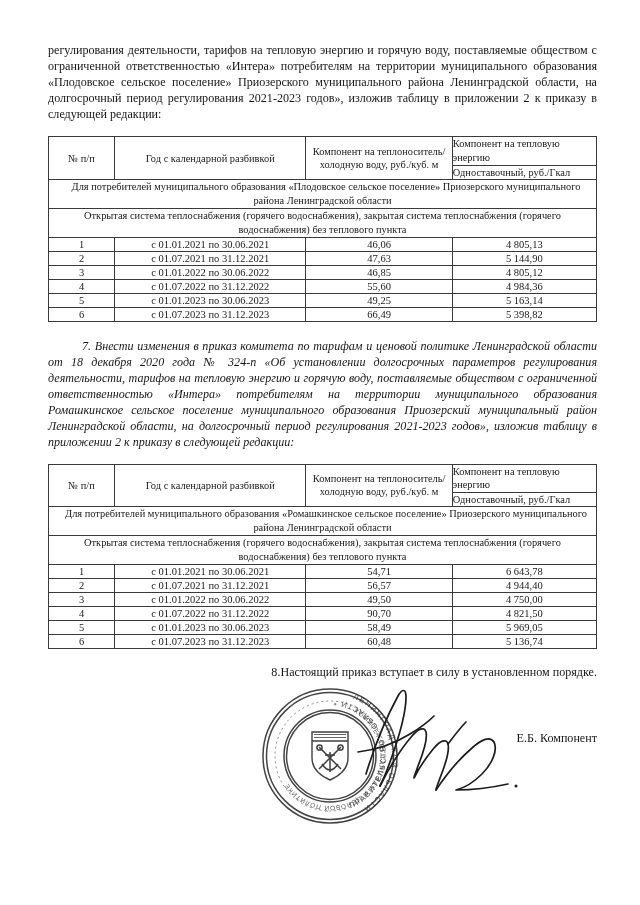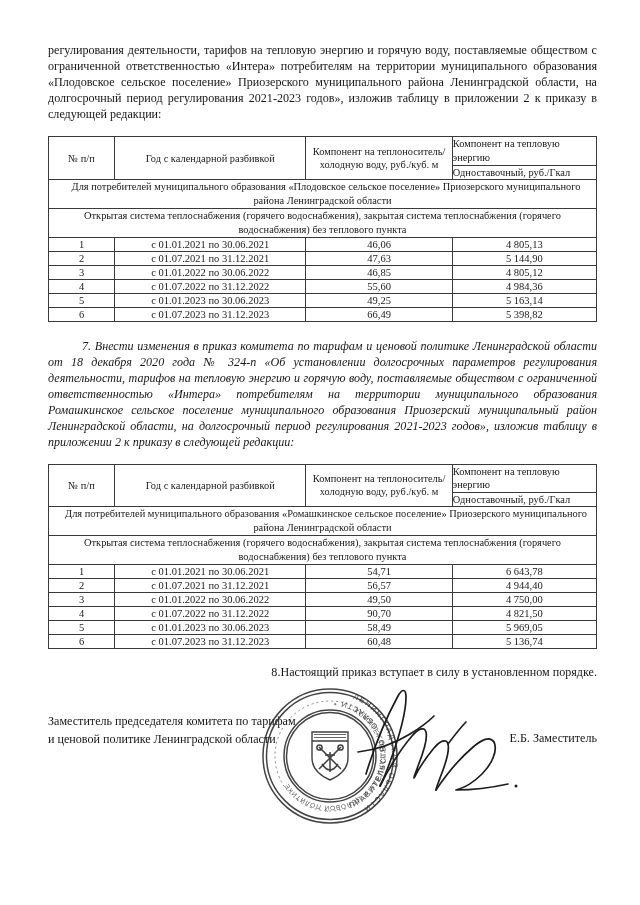--- a/index.html
+++ b/index.html
@@ -285,22 +285,20 @@
     </table>
 
     <div class="gap-d"></div>
 
     <p class="item8">
       <span class="num">8.</span><span>Настоящий приказ вступает в силу в установленном порядке.</span>
     </p>
 
     <div class="sign-wrap">
 
-      <div class="sign-left">Заместитель председателя комитета по тарифам
-и ценовой политике Ленинградской области</div>
 
       <svg class="seal" viewBox="0 0 148 148">
         <defs>
           <path id="arcOuter" d="M 74 74 m 0,-62 a 62,62 0 1,1 -0.1,0" fill="none"></path>
           <path id="arcInner" d="M 74 74 m 0,-50 a 50,50 0 1,1 -0.1,0" fill="none"></path>
           <path id="arcLower" d="M 74 74 m 0,56 a 56,56 0 1,0 -0.1,0" fill="none"></path>
         </defs>
         <g stroke="#2b2b2b" fill="none" stroke-width="1.5" opacity="0.88">
           <circle cx="74" cy="74" r="67"></circle>
           <circle cx="74" cy="74" r="63.5"></circle>
@@ -339,17 +337,17 @@
         <g stroke="#1c1c1c" fill="none" stroke-width="1.7" stroke-linecap="round" stroke-linejoin="round">
           <path d="M 18 96 C 26 70, 38 40, 50 18 C 54 11, 58 10, 58 19 C 58 34, 50 62, 42 84 C 38 95, 34 104, 32 108"></path>
           <path d="M 10 74 C 26 72, 46 66, 62 56 C 72 50, 80 44, 86 38"></path>
           <path d="M 32 108 C 40 92, 52 72, 64 58 C 70 51, 76 48, 78 54 C 80 62, 74 78, 70 88 C 68 94, 66 98, 66 100 C 68 96, 76 82, 86 70 C 92 63, 98 60, 100 66 C 102 74, 96 90, 92 100 C 90 106, 88 110, 88 112"></path>
           <path d="M 88 112 C 96 100, 110 82, 124 70 C 134 61, 142 58, 146 64 C 150 72, 144 86, 134 96 C 126 104, 116 110, 108 112 C 120 112, 142 110, 160 106"></path>
           <path d="M 100 66 C 106 58, 112 50, 118 44"></path>
         </g>
         <circle cx="168" cy="108" r="1.5" fill="#1c1c1c"></circle>
       </svg>
 
-      <div class="sign-name">Е.Б. Заместитель</div>
+      <div class="sign-name">Е.Б. Компонент</div>
     </div>
 
   </div>
 </div>
 
 </body></html>

